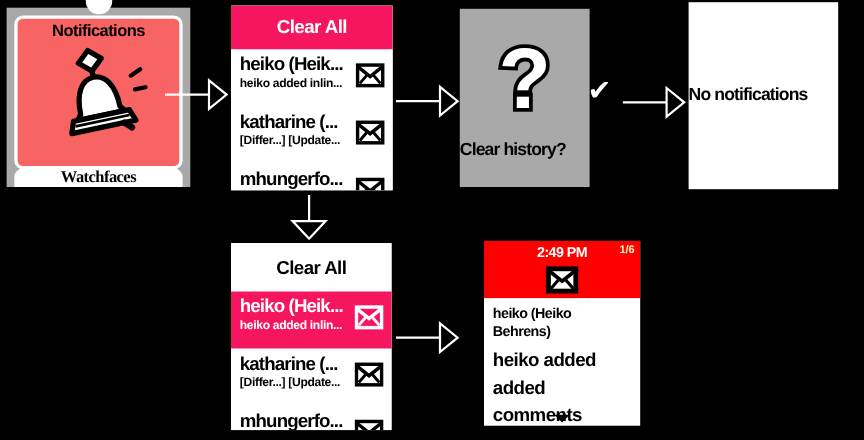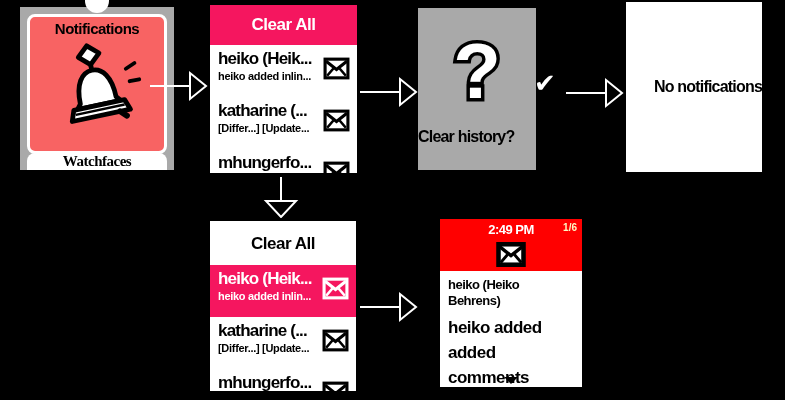--- a/index.html
+++ b/index.html
@@ -4,21 +4,21 @@
 <style>
   html,body { margin:0; padding:0; }
   body {
     width:785px; height:400px; background:#000; position:relative;
     font-family:"Liberation Sans", sans-serif; font-weight:bold; overflow:hidden;
   }
   .screen { position:absolute; }
   .clip { overflow:hidden; }
 
   
-  #launcher { left:20px; top:7px; width:154px; height:163px; background:#A9A9A9; }
+  #launcher { left:6px; top:7px; width:167px; height:163px; background:#A9A9A9; }
   #launcher .bump {
     position:absolute; top:-7px; left:50%; transform:translateX(-50%);
     width:24px; height:13px; background:#fff; border-radius:0 0 12px 12px;
   }
   .app-card {
     position:absolute; left:7px; right:7px; box-sizing:border-box;
     border-radius:8px; text-align:center;
   }
   #card-notifications {
     top:7px; height:140px; background:#F86363; border:3px solid #fff;
@@ -56,21 +56,21 @@
   #dialog { left:418px; top:8px; width:118px; height:162px; background:#A9A9A9; }
   #dialog svg.qmark { display:block; margin:20px auto 0; }
   #dialog .prompt {
     position:absolute; bottom:24px; left:0; right:0; text-align:left;
     font-size:16px; color:#000; letter-spacing:-0.8px;
   }
 
   
   #empty {
     left:626px; top:2px; width:136px; height:170px; background:#fff;
-    display:flex; align-items:center; justify-content:flex-end;
+    display:flex; align-items:center; justify-content:flex-start;
   }
   #empty .msg { font-size:16px; color:#000; letter-spacing:-0.8px; }
 
   
   #detail { left:440px; top:219px; width:142px; height:168px; background:#fff; }
   #detail .d-header { position:relative; height:52px; background:#FF0000; }
   #detail .d-time { text-align:center; font-size:13px; color:#fff; padding-top:3px; letter-spacing:-0.5px; }
   #detail .d-pager { position:absolute; right:5px; top:3px; font-size:10px; color:#fef9c3; }
   #detail .d-header svg { display:block; margin:5px auto 0; }
   #detail .d-body { padding:6px 8px 0; color:#000; }

